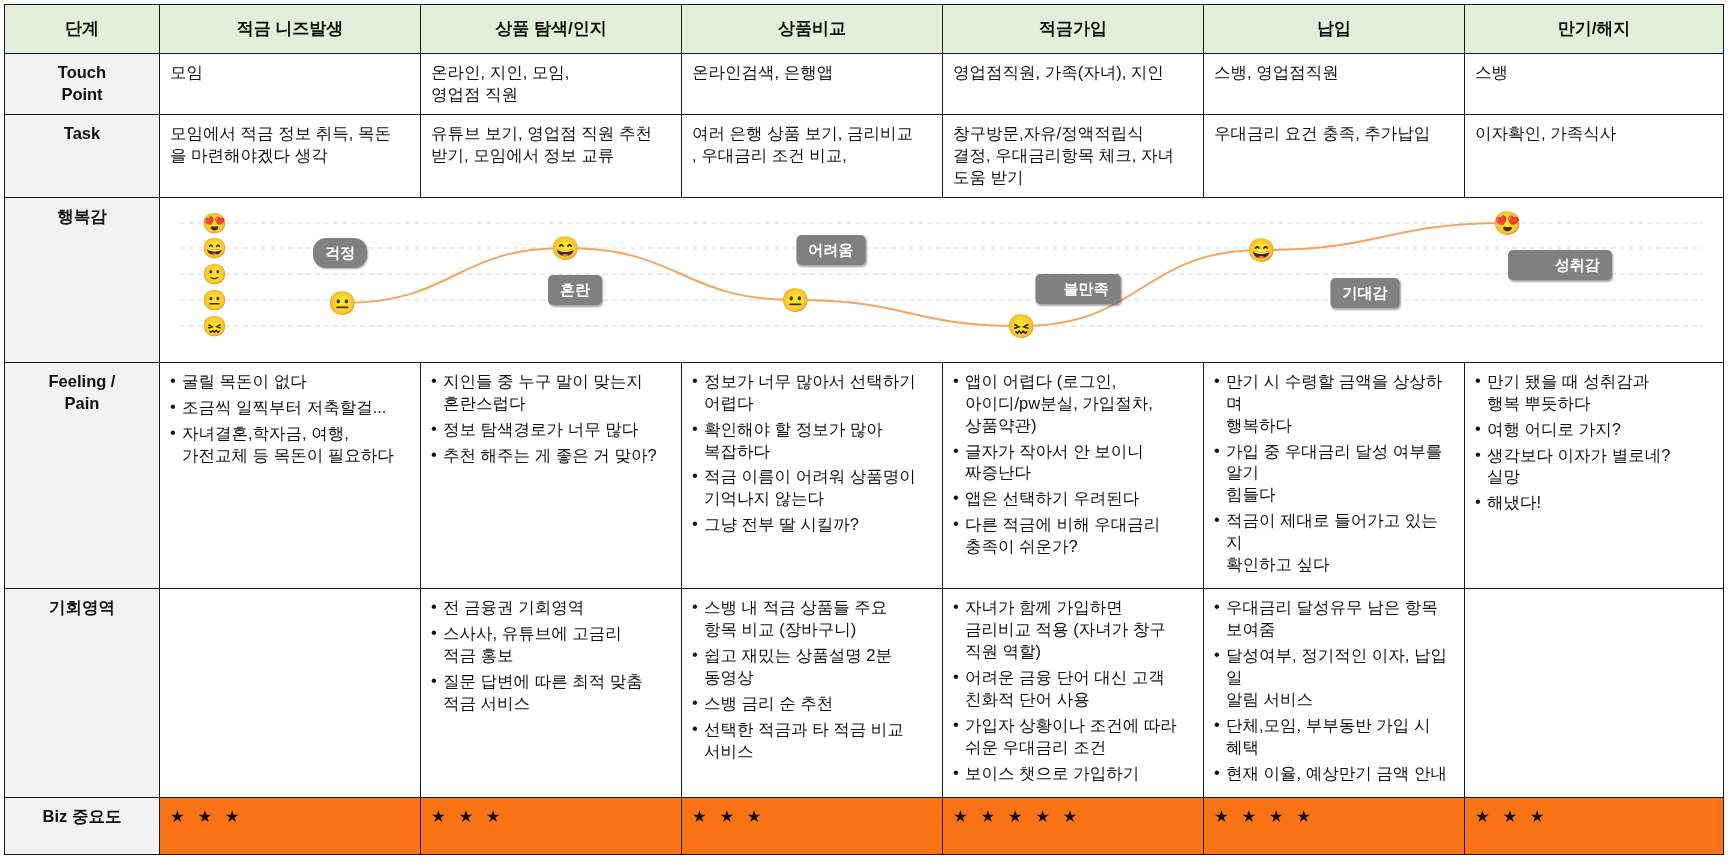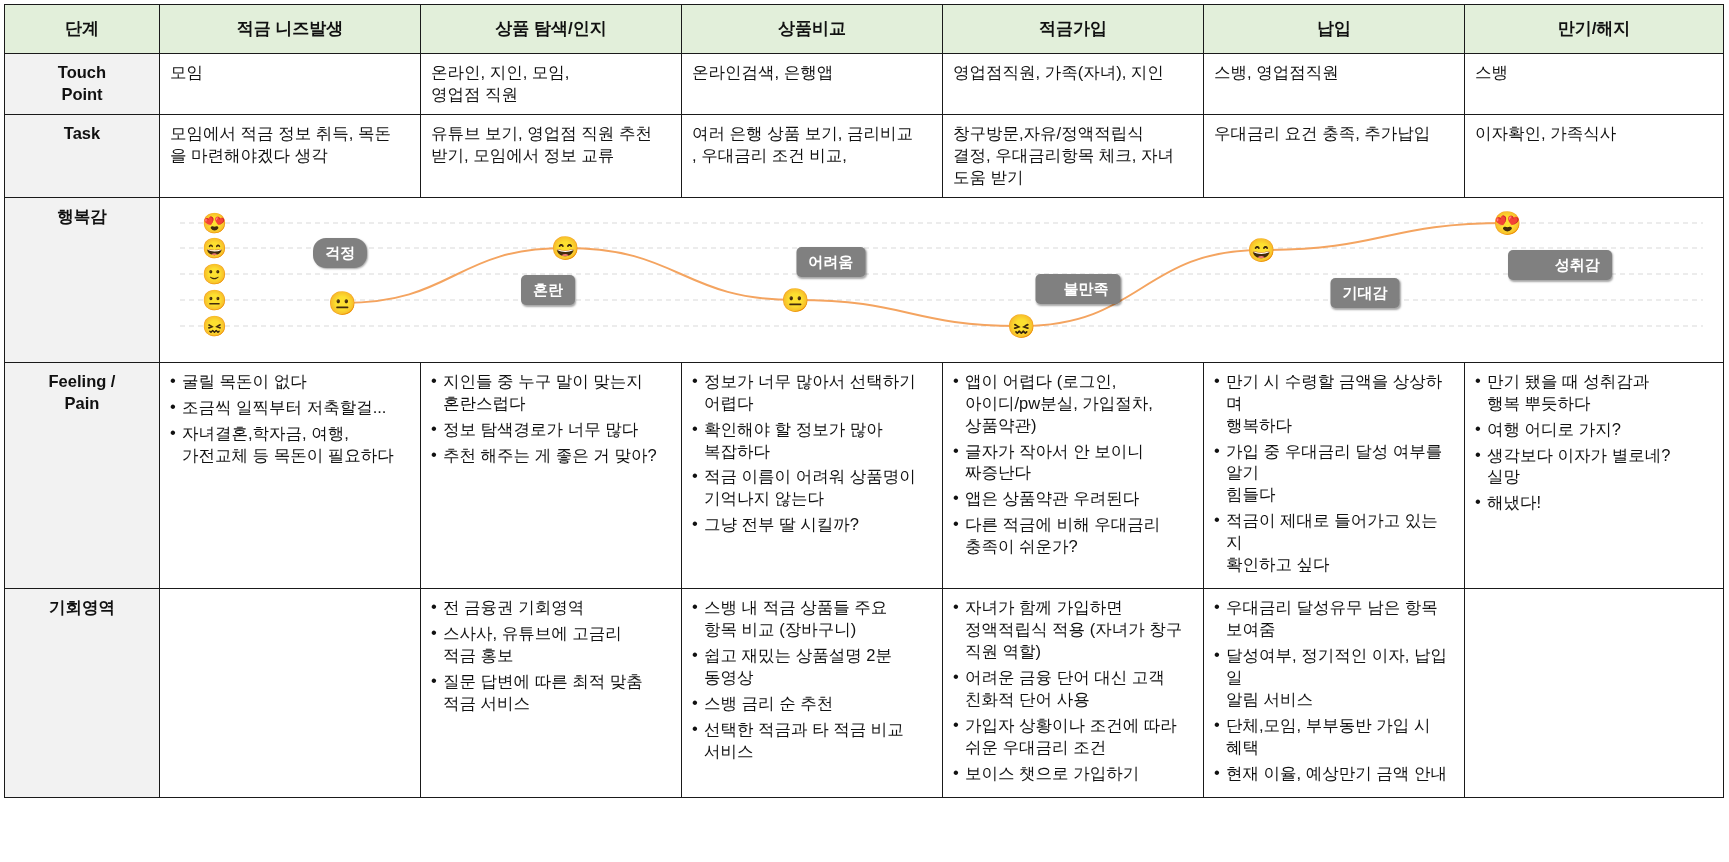--- a/index.html
+++ b/index.html
@@ -231,22 +231,22 @@
               <div class="axis-face" style="left: 44.5096px; top: 68px;">🙂</div>
               <div class="axis-face" style="left: 44.5096px; top: 94px;">😐</div>
               <div class="axis-face" style="left: 44.5096px; top: 120px;">😖</div>
               <div class="face" style="left: 173.093px; top: 97px;">😐</div>
               <div class="face" style="left: 395.641px; top: 42px;">😄</div>
               <div class="face" style="left: 626.102px; top: 94px;">😐</div>
               <div class="face" style="left: 851.617px; top: 120px;">😖</div>
               <div class="face" style="left: 1091.97px; top: 44px;">😄</div>
               <div class="face" style="left: 1337.27px; top: 17px;">😍</div>
               <div class="emo-label" style="left: 170.126px; top: 47px; border-radius: 13px;">걱정</div>
-              <div class="emo-label" style="left: 378px; top: 84px;">혼란</div>
-              <div class="emo-label" style="left: 660.721px; top: 56px;">어려움</div>
+              <div class="emo-label" style="left: 405px; top: 84px;">혼란</div>
+              <div class="emo-label" style="left: 660.721px; top: 44px;">어려움</div>
               <div class="emo-label" style="left: 907.996px; top: 83px; padding-left: 28px;">불만족</div>
               <div class="emo-label" style="left: 1195px; top: 87px;">기대감</div>
               <div class="emo-label" style="left: 1389.69px; top: 59px; padding-left: 47px;">성취감</div>
             </div>
         </td>
       </tr>
 
       <tr>
         <td class="rowlabel"><span class="txt" style="white-space:pre-line;">Feeling /
 Pain</span></td>
@@ -277,21 +277,21 @@
               <li>그냥 전부 딸 시킬까?</li>
             </ul>
           </td>
         <td class="cell">
             <ul class="bullets">
               <li>앱이 어렵다 (로그인,
 아이디/pw분실, 가입절차,
 상품약관)</li>
               <li>글자가 작아서 안 보이니
 짜증난다</li>
-              <li>앱은 상품약관 우려된다</li>
+              <li>앱은 선택하기 우려된다</li>
               <li>다른 적금에 비해 우대금리
 충족이 쉬운가?</li>
             </ul>
           </td>
         <td class="cell">
             <ul class="bullets">
               <li>만기 시 수령할 금액을 상상하며
 행복하다</li>
               <li>가입 중 우대금리 달성 여부를 알기
 힘들다</li>
@@ -332,21 +332,21 @@
               <li>쉽고 재밌는 상품설명 2분
 동영상</li>
               <li>스뱅 금리 순 추천</li>
               <li>선택한 적금과 타 적금 비교
 서비스</li>
             </ul>
           </td>
         <td class="cell">
             <ul class="bullets">
               <li>자녀가 함께 가입하면
-정액적립식 적용 (자녀가 창구
+금리비교 적용 (자녀가 창구
 직원 역할)</li>
               <li>어려운 금융 단어 대신 고객
 친화적 단어 사용</li>
               <li>가입자 상황이나 조건에 따라
 쉬운 우대금리 조건</li>
               <li>보이스 챗으로 가입하기</li>
             </ul>
           </td>
         <td class="cell">
             <ul class="bullets">
@@ -357,16 +357,25 @@
               <li>단체,모임, 부부동반 가입 시
 혜택</li>
               <li>현재 이율, 예상만기 금액 안내</li>
             </ul>
           </td>
         <td class="cell">
             <ul class="bullets"></ul>
           </td>
       </tr>
 
+      <tr class="bizrow">
+        <td class="rowlabel">Biz 중요도</td>
+        <td class="stars">★ ★ ★</td>
+        <td class="stars">★ ★ ★</td>
+        <td class="stars">★ ★ ★</td>
+        <td class="stars">★ ★ ★ ★ ★</td>
+        <td class="stars">★ ★ ★ ★</td>
+        <td class="stars">★ ★ ★</td>
+      </tr>
     </tbody>
   </table>
 
 </div>
 
 </body></html>

